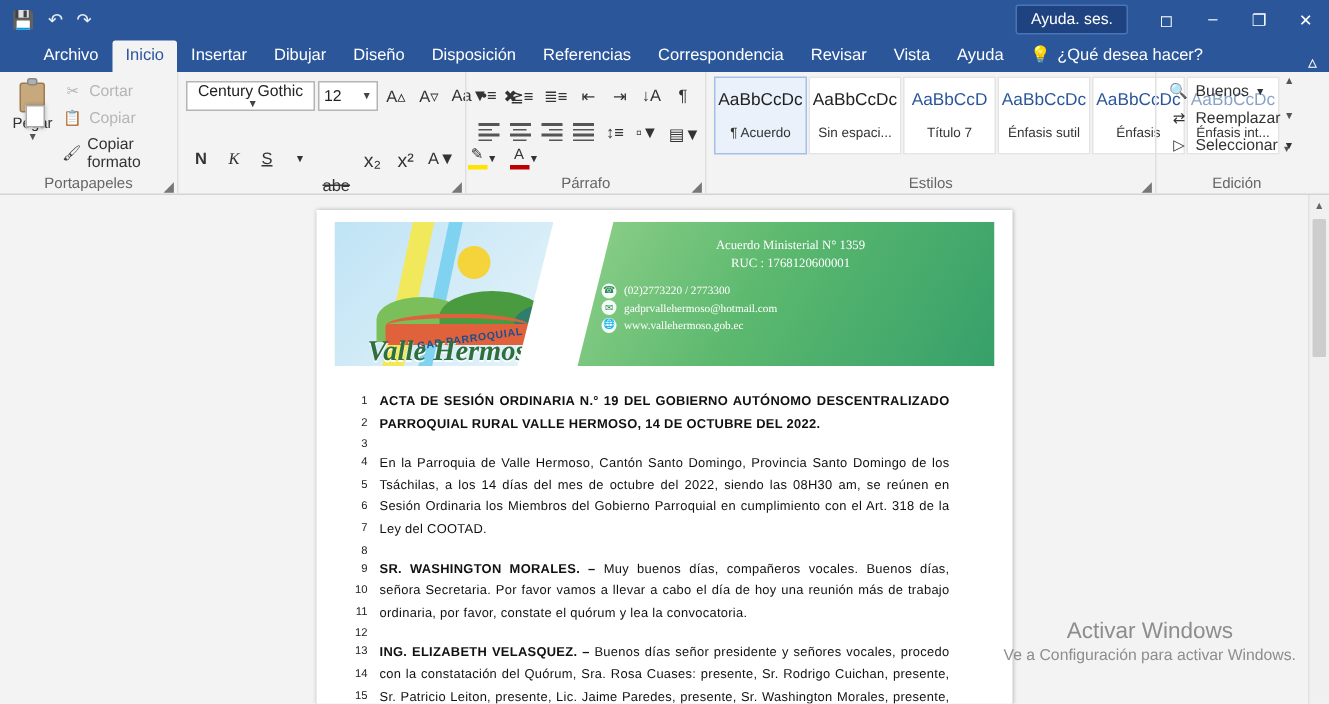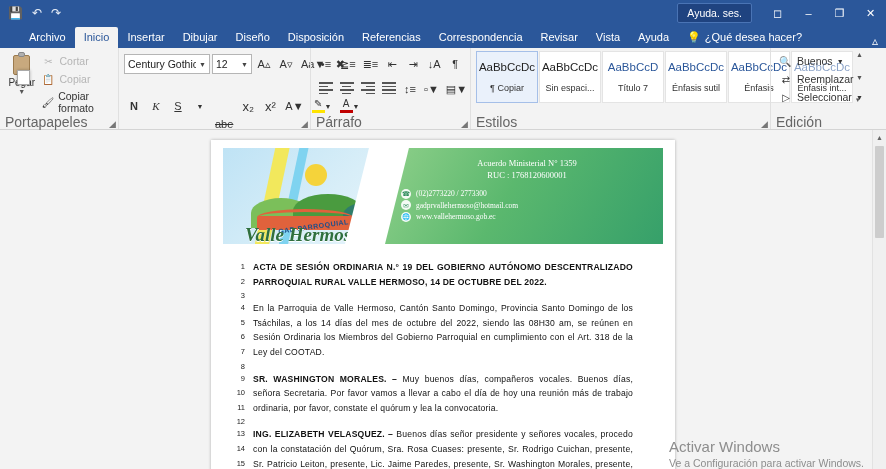--- a/index.html
+++ b/index.html
@@ -51,21 +51,21 @@
 
   
   .ribbon {
     height: 82px; background: #f3f3f3; border-bottom: 1px solid #d4d4d4;
     display: flex; position: relative;
   }
   .group { display: flex; flex-direction: column; height: 100%; position: relative; padding: 2px 5px 0 5px; }
   .group + .group { border-left: 1px solid #e0e0e0; }
   .group-body { flex: 1; display: flex; align-items: flex-start; }
   .group-label {
-    font-size: 14px; color: #666; height: 13px; line-height: 13px;
+    text-align: center; font-size: 10px; color: #666; height: 13px; line-height: 13px;
     position: relative;
   }
   .dialog-launcher {
     position: absolute; right: 2px; bottom: 0px; font-size: 9px; color: #777;
   }
 
   
   .paste-btn {
     display: flex; flex-direction: column; align-items: center; width: 42px;
     padding-top: 2px; color: #333;
@@ -91,21 +91,21 @@
     height: 20px; min-width: 20px; font-size: 11px; color: #333;
     border: 1px solid transparent; border-radius: 2px; padding: 0 2px;
   }
   .combo {
     height: 20px; border: 1px solid #b5b5b5; background: #fff;
     display: inline-flex; align-items: center; justify-content: space-between;
     font-size: 10.5px; padding: 0 3px; color: #222;
   }
   .combo .cv { overflow: hidden; white-space: nowrap; }
   .combo .ar { font-size: 7px; color: #444; padding-left: 3px; }
-  .fontname { width: 86px; }
+  .fontname { width: 86px; flex-direction: column; }
   .fontsize { width: 40px; }
   .bold { font-weight: bold; }
   .ital { font-style: italic; font-family: "Liberation Serif", serif; }
   .under { text-decoration: underline; }
   .strike { text-decoration: line-through; margin-top: 36px; }
   .sub-sup { font-size: 13px; }
   .colorbox { display: inline-flex; flex-direction: column; align-items: center; line-height: 1; }
   .colorbar { width: 13px; height: 3px; margin-top: 1px; }
 
   
@@ -205,21 +205,21 @@
   }
   .para p.b { font-weight: bold; }
   .linenums {
     position: absolute; left: -26px; top: 0; width: 18px; text-align: right;
     font-size: 7.5px; color: #222; line-height: 14.6px;
   }
   .bold-i { font-weight: bold; }
 
   
   .watermark {
-    position: absolute; right: 22px; bottom: 16px; color: #8d8d8d; text-align: left;
+    position: absolute; right: 22px; bottom: 42px; color: #8d8d8d; text-align: center;
     pointer-events: none;
   }
   .wm1 { font-size: 15px; }
   .wm2 { font-size: 10.5px; margin-top: 2px; }
 
   
   .vscroll {
     position: absolute; right: 0; top: 0; width: 14px; height: 100%;
     background: #f0f0f0; border-left: 1px solid #e2e2e2;
   }
@@ -392,21 +392,21 @@
     </div>
     <div class="group-label">Párrafo</div>
     <div class="dialog-launcher">◢</div>
   </div>
 
   <div class="group" style="width:300px;">
     <div class="group-body">
       <div class="styles">
         <div class="style-card sel">
           <div class="style-prev normal">AaBbCcDc</div>
-          <div class="style-name">¶ Copiar</div>
+          <div class="style-name">¶ Acuerdo</div>
         </div>
         <div class="style-card">
           <div class="style-prev normal">AaBbCcDc</div>
           <div class="style-name">Sin espaci...</div>
         </div>
         <div class="style-card">
           <div class="style-prev">AaBbCcD</div>
           <div class="style-name">Título 7</div>
         </div>
         <div class="style-card">

